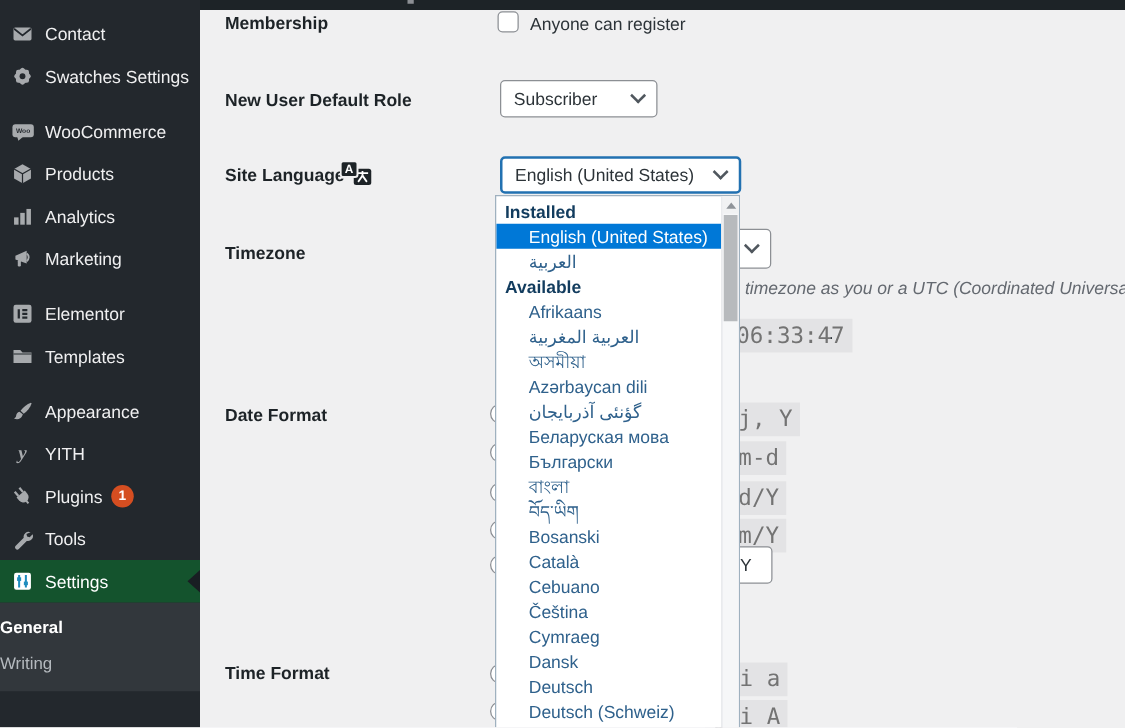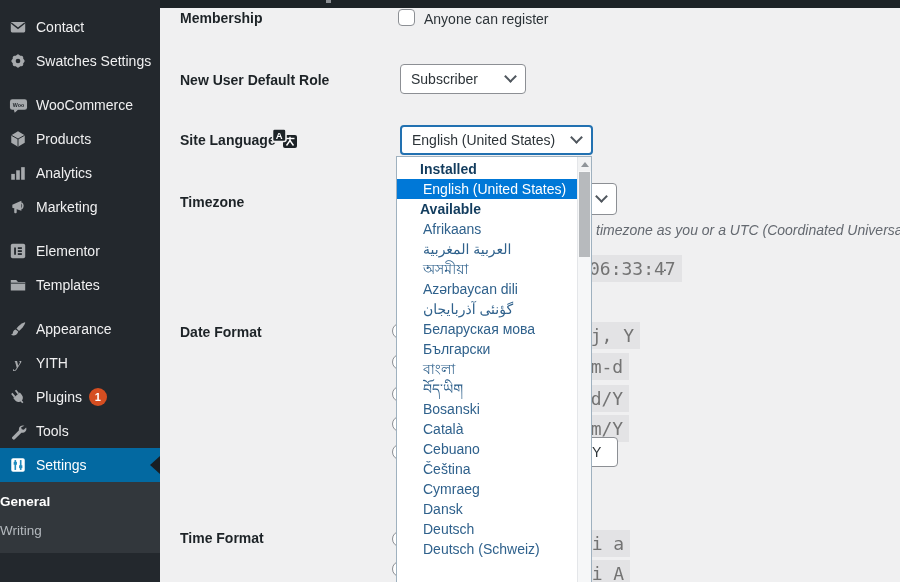--- a/index.html
+++ b/index.html
@@ -8,21 +8,21 @@
 
   
   .sidebar{position:absolute;left:0;top:0;width:160px;height:582px;
            background:#23282d;z-index:10;}
   .sb-spacer{height:10px;}
   .sb-sep{height:10px;}
   .sb-item{position:relative;display:flex;align-items:center;height:34px;
            color:#f0f0f1;font-size:14px;cursor:pointer;}
   .sb-item .ico{width:20px;height:20px;margin:0 8px;flex:0 0 20px;
                 display:flex;align-items:center;justify-content:center;}
-  .sb-item.active{background:#0369a1;color:#fff;}
+  .sb-item.active{background:#14532d;color:#fff;}
   .sb-item .arrow{position:absolute;right:0;top:50%;transform:translateY(-50%);
                   width:0;height:0;border:9px solid transparent;
                   border-right:10px solid #191e23;}
   .sb-badge{display:inline-flex;align-items:center;justify-content:center;
             margin-left:7px;width:18px;height:18px;border-radius:50%;
             background:#d54e21;color:#fff;font-size:11px;font-weight:bold;}
   .submenu{background:#32373c;padding:5px 0 8px 0;}
   .sub-item{height:29px;line-height:29px;font-size:13.5px;
             color:#b4b9be;cursor:pointer;}
   .sub-item.active{color:#fff;font-weight:bold;}
@@ -61,21 +61,21 @@
   
   .trans-icon{position:absolute;width:26px;height:22px;z-index:3;}
 
   
   .lang-list{position:absolute;left:236px;top:156px;width:196px;height:426px;
              background:#fff;border:1px solid #9fb1bf;border-bottom:none;
              box-sizing:border-box;z-index:30;overflow:hidden;}
   .lang-rows{position:absolute;left:0;top:2px;right:14px;}
   .lang-row{height:20px;line-height:20px;font-size:14px;white-space:nowrap;
             overflow:hidden;cursor:default;}
-  .lang-row.group{font-weight:bold;color:#123c5e;padding-left:23px;}
+  .lang-row.group{font-weight:bold;color:#123c5e;padding-left:7px;}
   .lang-row.option{color:#2f618c;padding-left:26px;}
   .lang-row.option.selected{background:#0078d7;color:#fff;}
   .scrollbar{position:absolute;top:0;right:0;width:14px;height:100%;
              background:#f6f7f8;border-left:1px solid #e4e6e9;box-sizing:border-box;}
   .sb-up{height:14px;background:#f1f2f3;display:flex;align-items:center;
          justify-content:center;}
   .sb-up span{width:0;height:0;border-left:4px solid transparent;
               border-right:4px solid transparent;border-bottom:5px solid #8f9499;}
   .sb-thumb{position:absolute;left:1px;right:1px;top:15px;height:85px;
             background:#b7babd;}
@@ -297,20 +297,21 @@
         <div class="radio" style="left: 232px; top: 416px;"></div>
         <div class="radio" style="left: 232px; top: 444px;"></div>
         <div class="radio" style="left: 232px; top: 531px;"></div>
         <div class="radio" style="left: 232px; top: 561px;"></div>
       </div>
 
     <div class="lang-list">
       <div class="lang-rows" id="lang-rows">
           <div class="lang-row group">Installed</div>
           <div class="lang-row option selected">English (United States)</div>
+          <div class="lang-row option">العربية</div>
           <div class="lang-row group">Available</div>
           <div class="lang-row option">Afrikaans</div>
           <div class="lang-row option">العربية المغربية</div>
           <div class="lang-row option">অসমীয়া</div>
           <div class="lang-row option">Azərbaycan dili</div>
           <div class="lang-row option">گؤنئی آذربایجان</div>
           <div class="lang-row option">Беларуская мова</div>
           <div class="lang-row option">Български</div>
           <div class="lang-row option">বাংলা</div>
           <div class="lang-row option">བོད་ཡིག</div>

